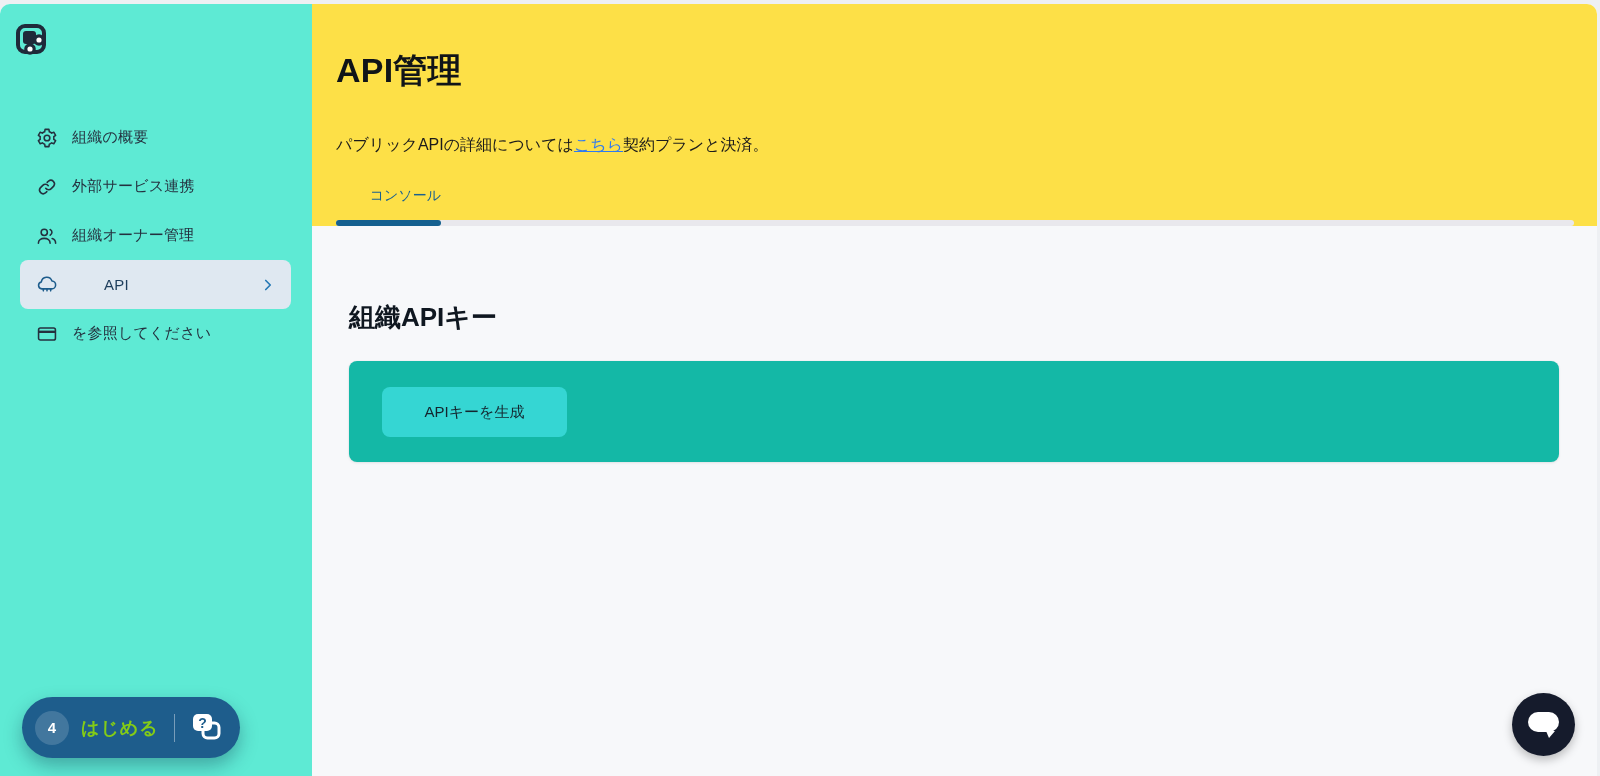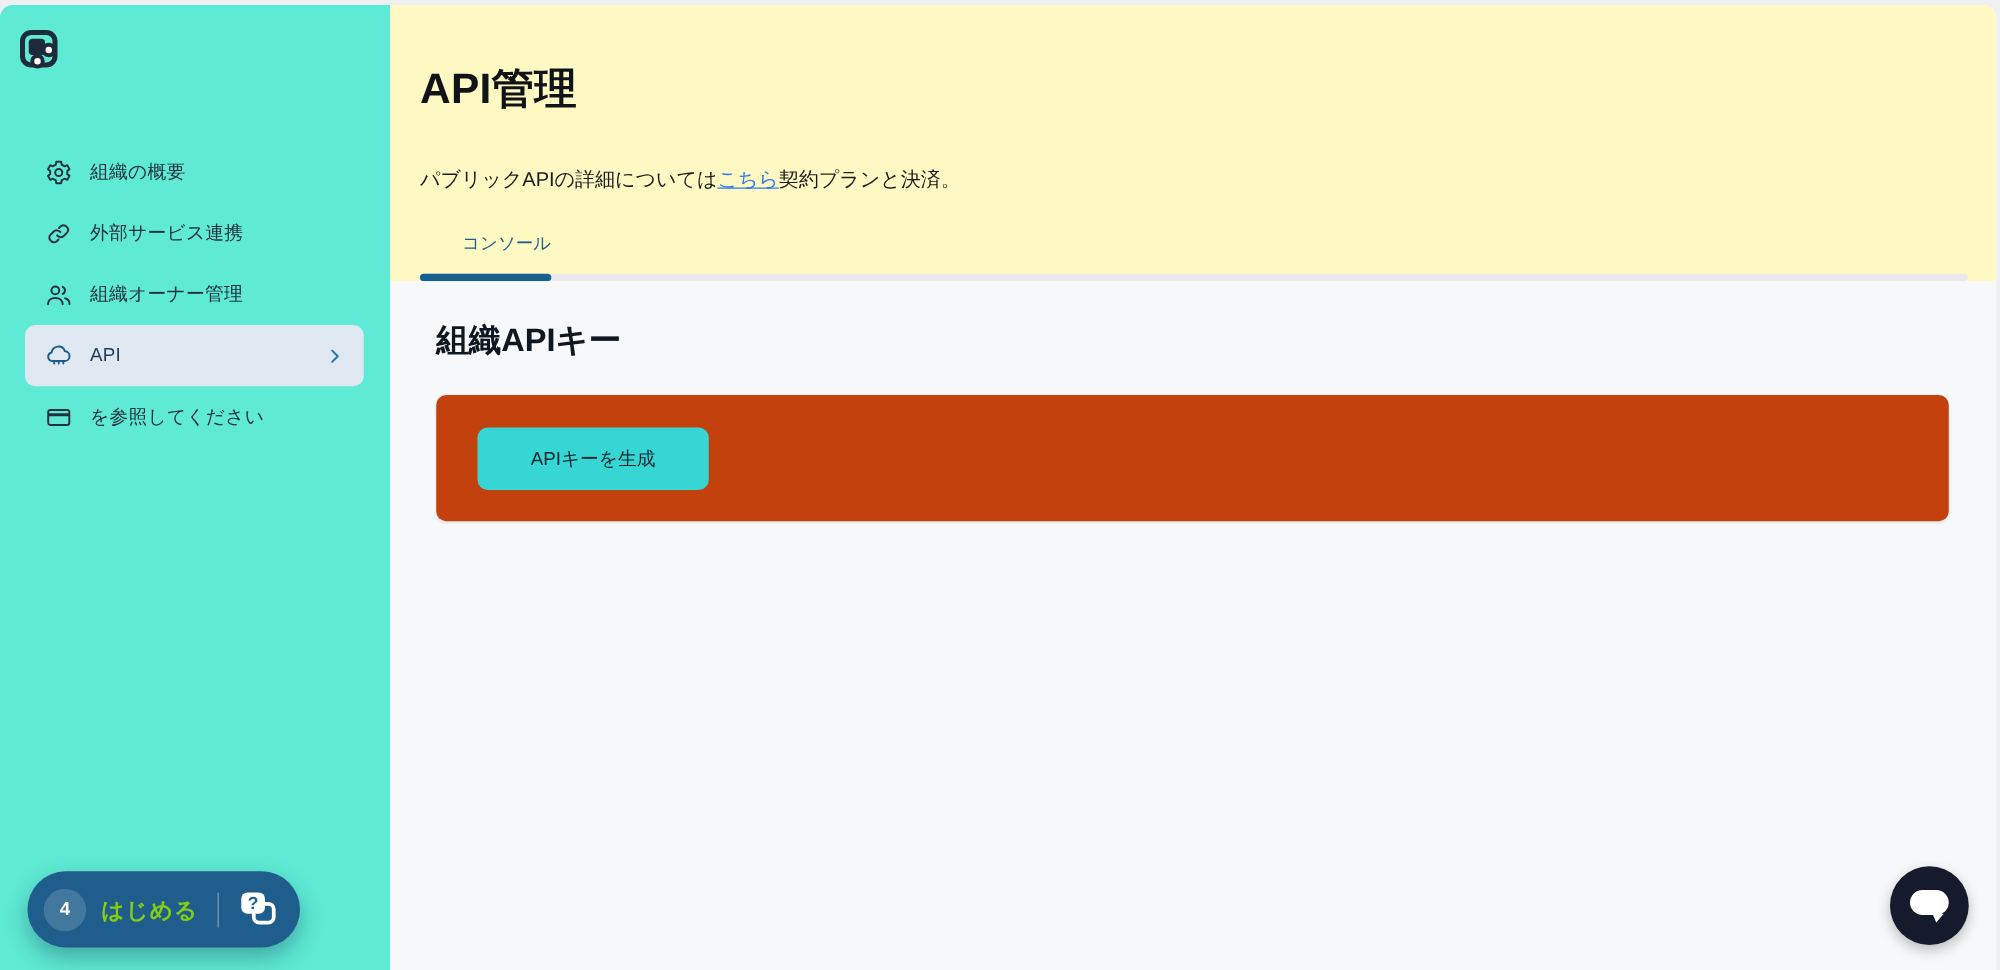--- a/index.html
+++ b/index.html
@@ -10,39 +10,39 @@
     background:#fff; border-radius:10px 10px 0 0; overflow:hidden; }
 
   
   .sidebar { position:absolute; left:0; top:0; bottom:0; width:312px; background:#5eead4; }
   .logo { position:absolute; left:14px; top:18px; width:36px; height:36px; cursor:pointer; }
   .nav { position:absolute; top:109px; left:0; right:0; }
   .nav-item { display:flex; align-items:center; height:49px; margin:0 21px 0 20px;
     padding-left:16px; border-radius:8px; cursor:pointer; color:#24313f; }
   .nav-item .nicon { width:22px; height:22px; flex:0 0 22px; color:#24313f; }
   .nav-item .nlabel { margin-left:14px; font-size:15px; letter-spacing:.2px; }
-  .nav-item.selected { background:#dfe8f1; color:#1d3d5c; }
+  .nav-item.selected { background:#dfe8f1; color:#1d3d5c;gap:32px; }
   .nav-item.selected .nicon { color:#1d5c8c; }
   .nav-item .chev { margin-left:auto; margin-right:14px; width:18px; height:18px; color:#2377b5; }
 
   
   .main { position:absolute; left:312px; top:0; right:0; bottom:0; display:flex; flex-direction:column; }
-  .main-header { background:#fef9c3; padding:44px 0 0 24px; }
+  .main-header { background:#fde047; padding:44px 0 0 24px; }
   .page-title { font-size:34px; font-weight:700; color:#101418; letter-spacing:.2px; }
   .page-desc { margin-top:16px; font-size:16px; line-height:23px; color:#1b1b1b; }
   .page-desc a { color:#2f7af0; text-decoration:underline; cursor:pointer; }
   .tabs { margin-top:30px; }
   .tab { display:inline-block; width:105px; text-align:right; font-size:14px;
     color:#1b618f; padding-bottom:15px; cursor:pointer; }
   .tab-track { width:1238px; height:6px; border-radius:3px; background:#e9e8ed; }
   .tab-indicator { width:105px; height:6px; border-radius:3px; background:#15608f; }
 
   .content { flex:1; background:#f7f8fa; padding:30px 0 0 37px; }
-  .section-title { font-size:26px; font-weight:700; color:#0f1720; }
-  .card { margin-top:26px; width:1210px; height:101px; background:#c2410c; border-radius:8px;
+  .section-title { font-size:26px; font-weight:700; color:#0f1720;margin-top:44px; }
+  .card { margin-top:26px; width:1210px; height:101px; background:#14b8a6; border-radius:8px;
     box-shadow:0 1px 3px rgba(16,24,40,.08), 0 0 0 1px rgba(16,24,40,.02); padding:26px 0 0 33px; }
   .btn-generate { width:185px; height:50px; border:none; border-radius:8px; background:#35d6d3;
     color:#14262f; font-size:15px; font-family:inherit; cursor:pointer; }
 
   
   .onboarding { position:absolute; left:22px; top:693px; height:61px; border-radius:31px;
     background:#1e5d8c; display:flex; align-items:center; padding:0 16px 0 13px;
     box-shadow:0 8px 18px rgba(13,48,74,.35); cursor:pointer; }
   .ob-badge { width:34px; height:34px; border-radius:50%; background:rgba(255,255,255,.16);
     color:#fff; font-size:15px; font-weight:700; display:flex; align-items:center; justify-content:center; }

